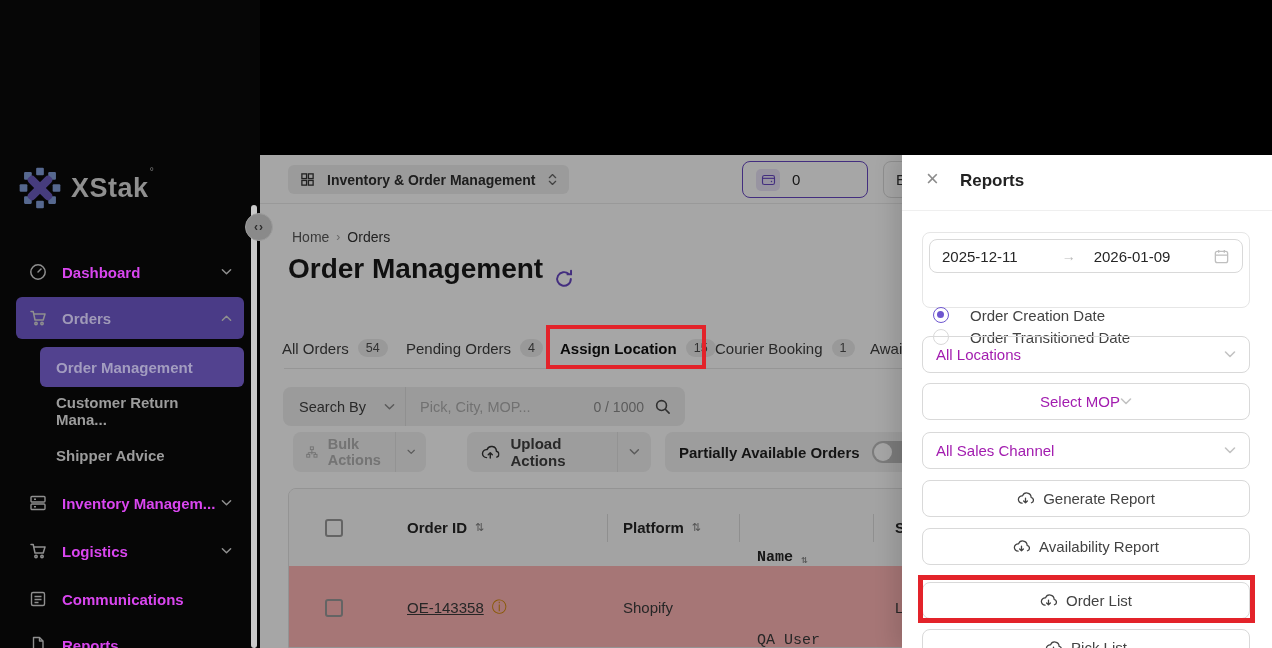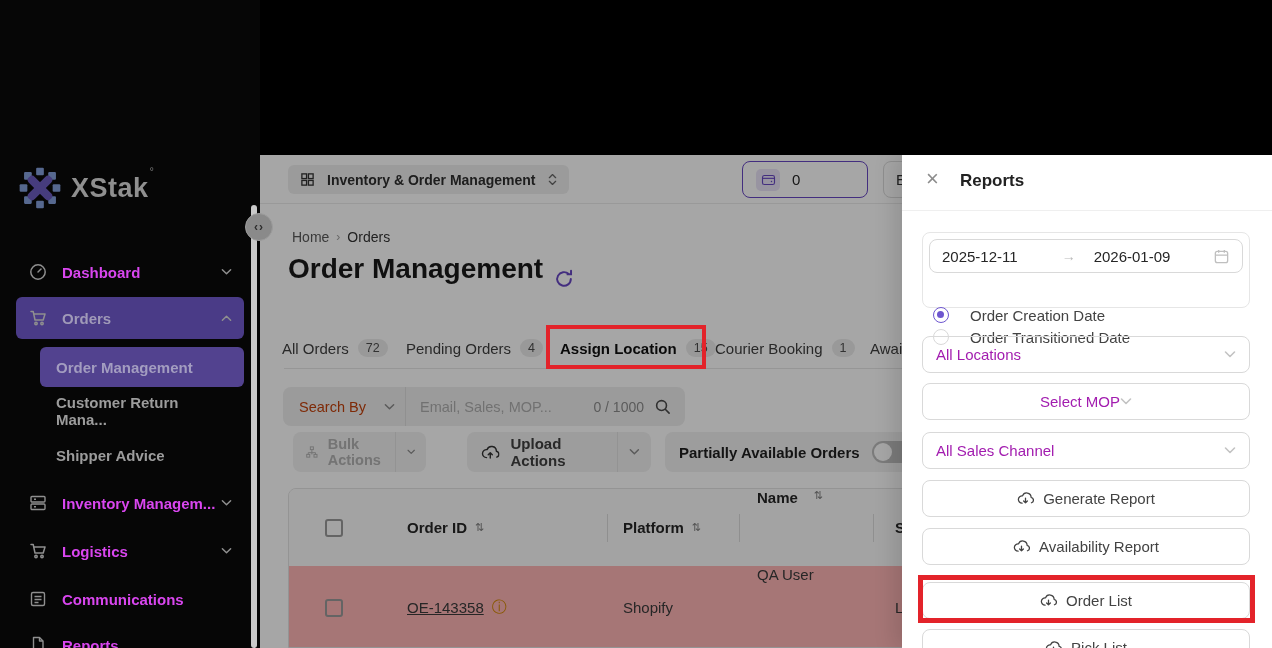--- a/index.html
+++ b/index.html
@@ -42,21 +42,21 @@
   .bc-home{color:#595959;} .bc-sep{color:#a0a0a0;font-size:12px;} .bc-cur{color:#333;}
   .page-title{position:absolute;left:28px;top:98px;font-size:28px;font-weight:bold;color:#1a1a1a;}
   .refresh-ic{position:absolute;left:293px;top:113px;width:22px;height:22px;color:#6847c4;}
   .tabs-underline{position:absolute;left:24px;right:0;top:213px;height:1px;background:#e6e6e6;}
   .tab{position:absolute;top:178px;height:30px;display:flex;align-items:center;gap:9px;font-size:15px;color:#3f3f3f;white-space:nowrap;}
   .tab.active{font-weight:bold;color:#101010;}
   .tab-badge{background:rgba(0,0,0,0.08);border-radius:10px;padding:2px 8px;font-size:12.5px;color:#4d4d4d;font-weight:normal;}
   .ann1{position:absolute;left:286px;top:170px;width:160px;height:44px;border:4px solid #e3232a;z-index:6;box-sizing:border-box;}
   .search-group{position:absolute;left:23px;top:232px;width:402px;height:39px;background:#efefef;border-radius:8px;
     display:flex;align-items:center;}
-  .search-by{width:122px;padding-left:16px;font-size:14.5px;color:#c2410c;display:flex;align-items:center;box-sizing:border-box;}
+  .search-by{width:122px;padding-left:16px;font-size:14.5px;color:#404040;display:flex;align-items:center;box-sizing:border-box;}
   .search-by .sel-caret{margin-left:auto;margin-right:10px;width:11px;height:8px;color:#8a8a8a;}
   .sg-div{width:1px;height:39px;background:#dedede;}
   .search-ph{padding-left:14px;font-size:14.5px;color:#aeaeae;flex:1;}
   .search-count{font-size:14px;color:#8c8c8c;margin-right:10px;}
   .search-ic{width:17px;height:17px;color:#4a4a4a;margin-right:14px;}
   .pill{position:absolute;top:277px;height:40px;background:#f1f1f1;border-radius:8px;display:flex;align-items:center;box-sizing:border-box;}
   .bulk{left:33px;width:133px;color:#b2b2b2;}
   .bulk .p-ico{margin-left:12px;width:18px;height:18px;}
   .bulk .p-lbl{margin-left:9px;font-size:14.5px;font-weight:bold;}
   .p-divider{width:1px;height:40px;background:#e2e2e2;margin-left:auto;}
@@ -68,21 +68,21 @@
   .partial .p-lbl{font-size:15px;font-weight:bold;color:#1f1f1f;white-space:nowrap;}
   .toggle{width:41px;height:22px;border-radius:11px;background:#bdbdbd;position:relative;flex:0 0 auto;}
   .toggle .knob{position:absolute;left:2px;top:2px;width:18px;height:18px;border-radius:50%;background:#fff;}
   .table{position:absolute;left:28px;top:333px;width:900px;height:160px;border:1px solid #e3e3e3;
     border-radius:8px 8px 0 0;overflow:hidden;box-sizing:border-box;}
   .thead{height:77px;background:#fafafa;display:flex;align-items:center;}
   .trow{height:83px;background:#ffb6b6;display:flex;align-items:center;}
   .c0{width:90px;display:flex;justify-content:center;}
   .c1{width:228px;display:flex;align-items:center;gap:8px;padding-left:28px;box-sizing:border-box;}
   .c2{width:132px;padding-left:16px;box-sizing:border-box;position:relative;height:100%;display:flex;align-items:center;gap:8px;}
-  .c3{width:134px;padding-left:18px;box-sizing:border-box;position:relative;height:100%;display:flex;align-items:flex-start;gap:16px;}
+  .c3{width:134px;padding-left:18px;box-sizing:border-box;position:relative;height:100%;display:flex;align-items:flex-end;gap:8px;font-family:Liberation Mono, monospace;}
   .c4{width:300px;padding-left:22px;box-sizing:border-box;position:relative;height:100%;display:flex;align-items:center;}
   .vline{position:absolute;left:0;top:50%;margin-top:-14px;width:1px;height:28px;background:#dcdcdc;}
   .th-lbl{font-size:15px;font-weight:bold;color:#262626;}
   .sort{font-size:11px;color:#7f7f7f;}
   .cbx{width:18px;height:18px;border:2px solid #9a9a9a;border-radius:3px;background:transparent;box-sizing:border-box;}
   .order-link{font-size:15px;color:#3b3b3b;text-decoration:underline;}
   .info-ic{color:#d48806;font-size:15px;}
   .cell-txt{font-size:15px;color:#3b3b3b;}
   
   .drawer{position:absolute;left:902px;top:155px;width:370px;height:493px;background:#fff;z-index:7;
@@ -361,21 +361,21 @@
   <div class="page-title">Order Management</div>
   <span class="refresh-ic">
       <svg class="ic">
         <use href="#i-refresh"></use>
       </svg>
     </span>
 
   <div class="tabs-underline"></div>
   <div class="tab" style="left:22px;">
     <span>All Orders</span>
-    <span class="tab-badge">72</span>
+    <span class="tab-badge">54</span>
   </div>
   <div class="tab" style="left:146px;">
     <span>Pending Orders</span>
     <span class="tab-badge">4</span>
   </div>
   <div class="tab active" style="left:300px;">
     <span>Assign Location</span>
     <span class="tab-badge">15</span>
   </div>
   <div class="tab" style="left:455px;">
@@ -389,21 +389,21 @@
   <div class="search-group">
     <div class="search-by">
       <span>Search By</span>
       <span class="sel-caret">
           <svg class="ic">
             <use href="#i-chev-down"></use>
           </svg>
         </span>
     </div>
     <div class="sg-div"></div>
-    <div class="search-ph">Email, Sales, MOP...</div>
+    <div class="search-ph">Pick, City, MOP...</div>
     <div class="search-count">0 / 1000</div>
     <span class="search-ic">
         <svg class="ic">
           <use href="#i-search"></use>
         </svg>
       </span>
   </div>
 
   <div class="pill bulk">
     <span class="p-ico">

